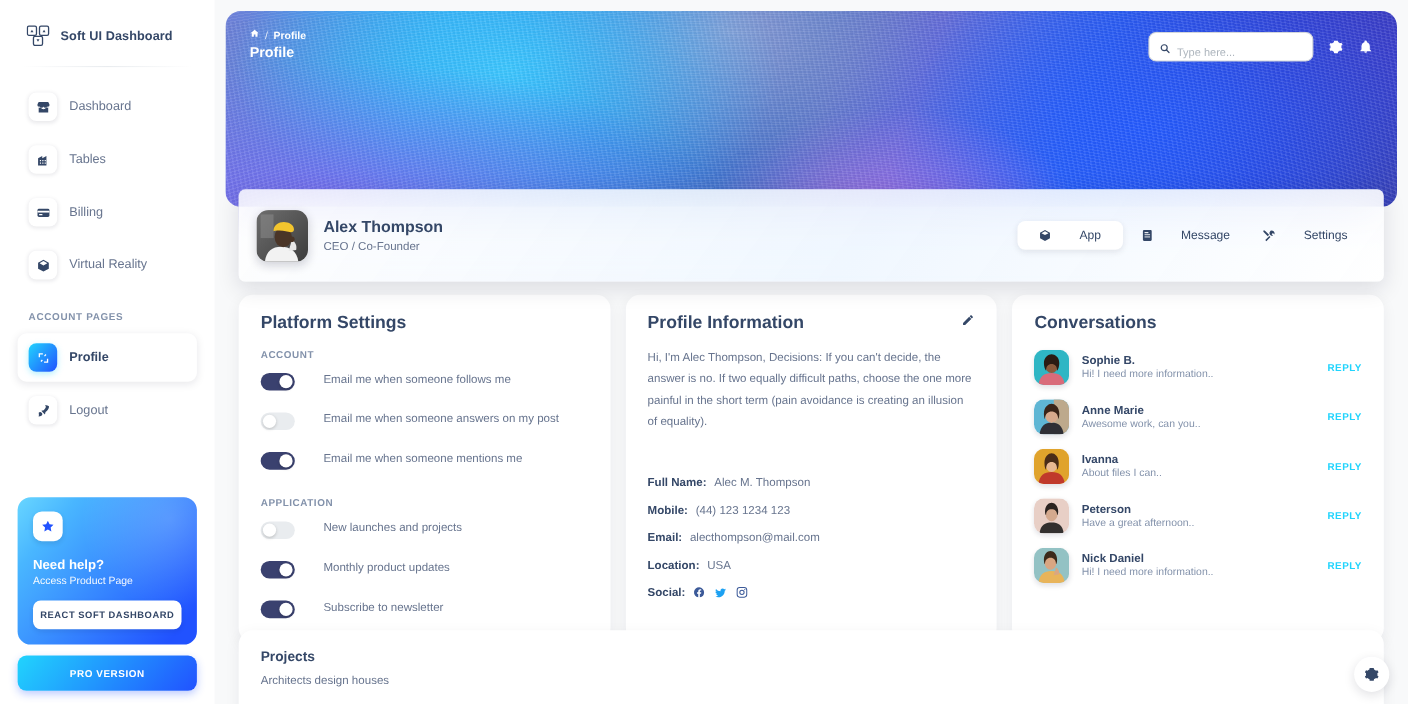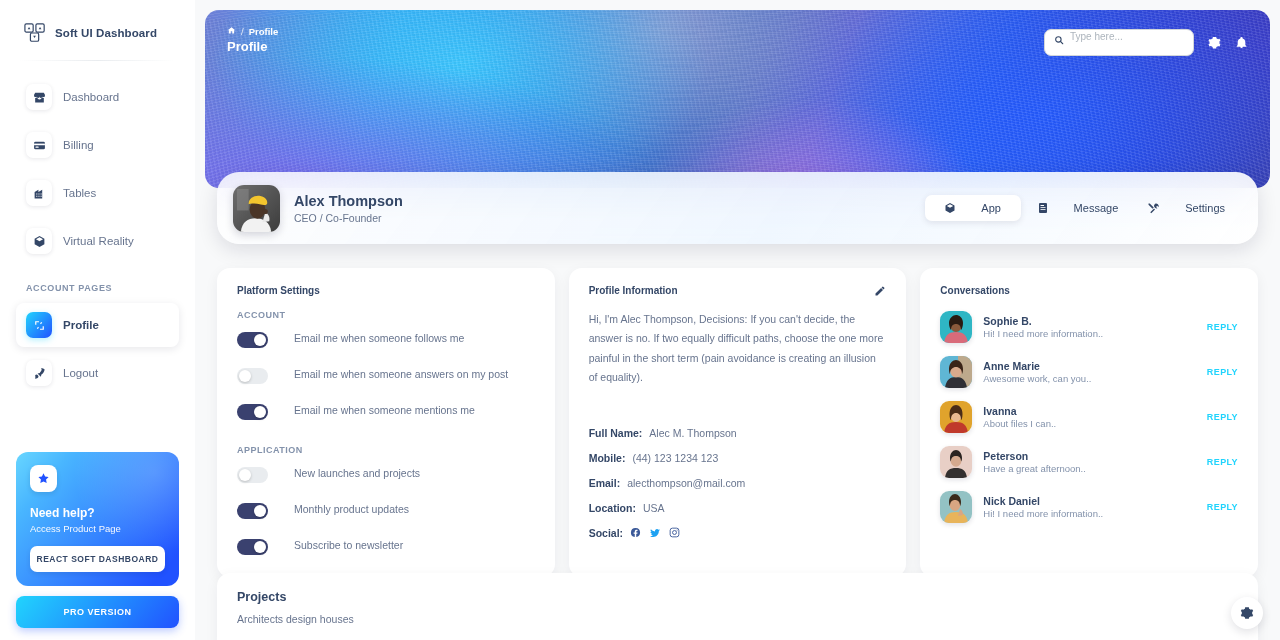--- a/index.html
+++ b/index.html
@@ -102,33 +102,33 @@
 
   .topbar { position: absolute; left: 10px; right: 10px; top: 10px; height: 60px; display: flex; align-items: flex-start; justify-content: space-between; padding: 16px 22px 0 22px; z-index: 3; }
   .crumbs { display: flex; flex-direction: column; gap: 2px; }
   .crumb-line { display: flex; align-items: center; gap: 5px; font-size: 9.5px; color: #fff; font-weight: bold; }
   .crumb-line .sep { opacity: .85; font-weight: normal; }
   .page-title { font-size: 13px; font-weight: bold; color: #fff; }
 
   .topbar-right { display: flex; align-items: center; gap: 13px; margin-top: 3px; }
   .search-box {
     width: 150px; height: 27px; background: #fff; border-radius: 7px;
-    display: flex; align-items: flex-start; gap: 6px; padding: 1px 9px;
+    display: flex; align-items: flex-end; gap: 6px; padding: 1px 9px;
     border: 1px solid #d2d6da;
   }
   .search-box svg { width: 10px; height: 10px; flex:0 0 10px; }
   .search-box input { border: none; outline: none; font-size: 10px; color: #67748e; width: 100%; font-family: "Liberation Sans", sans-serif; background: transparent; }
   .search-box input::placeholder { color: #adb5bd; }
   .topicon { width: 14px; height: 14px; cursor: pointer; display:flex; align-items:center; justify-content:center; }
   .topicon svg { width: 13px; height: 13px; display:block; }
 
   
   .profile-card {
-    position: absolute; left: 22px; right: 22px; top: 172px; height: 72px;
-    border-radius: 22px; z-index: 4;
+    position: absolute; left: 22px; right: 22px; top: 172px; height: 84px;
+    border-radius: 6px; z-index: 4;
     background: linear-gradient(126deg, rgba(255,255,255,.82) 0%, rgba(238,246,255,.88) 55%, rgba(255,255,255,.9) 100%);
     backdrop-filter: blur(18px);
     box-shadow: 0 6px 20px rgba(20,20,50,.12);
     display: flex; align-items: center; padding: 0 16px;
   }
   .avatar-wrap { width: 47px; height: 47px; flex: 0 0 47px; border-radius: 11px; overflow: hidden; box-shadow: 0 3px 9px rgba(20,20,50,.18); }
   .avatar-img { width: 100%; height: 100%; display: block; }
   .profile-ident { margin-left: 14px; }
   .profile-name { font-size: 14.5px; font-weight: bold; color: #344767; line-height: 1.25; }
   .profile-role { font-size: 10.5px; color: #67748e; margin-top: 1px; }
@@ -137,21 +137,21 @@
     display: flex; align-items: center; justify-content: center; gap: 25px;
     min-width: 96px; padding: 7px 14px; border-radius: 7px;
     font-size: 11px; color: #344767; cursor: pointer; white-space: nowrap;
   }
   .ptab.active { background: #fff; box-shadow: 0 2px 6px rgba(20,20,50,.10); }
   .ptab svg { width: 12px; height: 12px; display:block; }
 
   
   .cards-row { position: absolute; left: 10px; right: 10px; top: 268px; display: flex; gap: 14px; padding: 0 12px; }
   .card { background: #fff; border-radius: 13px; box-shadow: 0 4px 14px rgba(20,20,50,.06); flex: 1 1 0; }
-  .card-title { font-size: 10px; font-weight: bold; color: #344767; padding: 17px 20px 0 20px; }
+  .card-title { font-size: 16px; font-weight: bold; color: #344767; padding: 17px 20px 0 20px; }
   .card-title-row { display: flex; align-items: flex-start; justify-content: space-between; padding: 17px 20px 0 20px; }
   .card-title-row .card-title { padding: 0; }
   .edit-icon { cursor: pointer; display:flex; }
   .edit-icon svg { width: 12px; height: 12px; display:block; }
 
   
   .ps-body { padding: 14px 20px 22px 20px; }
   .ps-section { font-size: 9px; font-weight: bold; color: #8392ab; letter-spacing: .5px; margin-bottom: 12px; }
   .ps-section.second { margin-top: 25px; }
   .ps-row { display: flex; align-items: flex-start; gap: 26px; margin-bottom: 20px; }
@@ -227,34 +227,34 @@
         <span class="nav-icon">
           <svg viewBox="0 0 24 24" fill="#344767">
               <path d="M2 7l2-4h16l2 4v2a2.5 2.5 0 01-4 1.6A2.5 2.5 0 0112 9a2.5 2.5 0 01-6 1.6A2.5 2.5 0 012 9V7zm2 5.5V21h16v-8.5a4 4 0 01-4-1 4 4 0 01-8 0 4 4 0 01-4 1z"></path>
             </svg>
         </span>
         <span class="nav-label">Dashboard</span>
       </div>
       <div class="nav-item">
         <span class="nav-icon">
           <svg viewBox="0 0 24 24" fill="#344767">
+              <path d="M3 21V9l7-4v4l7-4v16H3zm3-3h2v-2H6v2zm0-4h2v-2H6v2zm4 4h2v-2h-2v2zm0-4h2v-2h-2v2zm4 4h2v-2h-2v2zm0-4h2v-2h-2v2z"></path>
+            </svg>
+        </span>
+        <span class="nav-label">Tables</span>
+      </div>
+      <div class="nav-item">
+        <span class="nav-icon">
+          <svg viewBox="0 0 24 24" fill="#344767">
               <rect x="2" y="5" width="20" height="14" rx="2.5"></rect>
               <rect x="2" y="8.5" width="20" height="3" fill="#fff"></rect>
               <rect x="4.5" y="14" width="6" height="2" rx="1" fill="#fff"></rect>
             </svg>
         </span>
         <span class="nav-label">Billing</span>
-      </div>
-      <div class="nav-item">
-        <span class="nav-icon">
-          <svg viewBox="0 0 24 24" fill="#344767">
-              <path d="M3 21V9l7-4v4l7-4v16H3zm3-3h2v-2H6v2zm0-4h2v-2H6v2zm4 4h2v-2h-2v2zm0-4h2v-2h-2v2zm4 4h2v-2h-2v2zm0-4h2v-2h-2v2z"></path>
-            </svg>
-        </span>
-        <span class="nav-label">Tables</span>
       </div>
       <div class="nav-item">
         <span class="nav-icon">
           <svg viewBox="0 0 24 24" fill="#344767">
               <path d="M12 2l9 5v10l-9 5-9-5V7l9-5zm0 2.3L5.5 8 12 11.6 18.5 8 12 4.3z"></path>
             </svg>
         </span>
         <span class="nav-label">Virtual Reality</span>
       </div>
 

